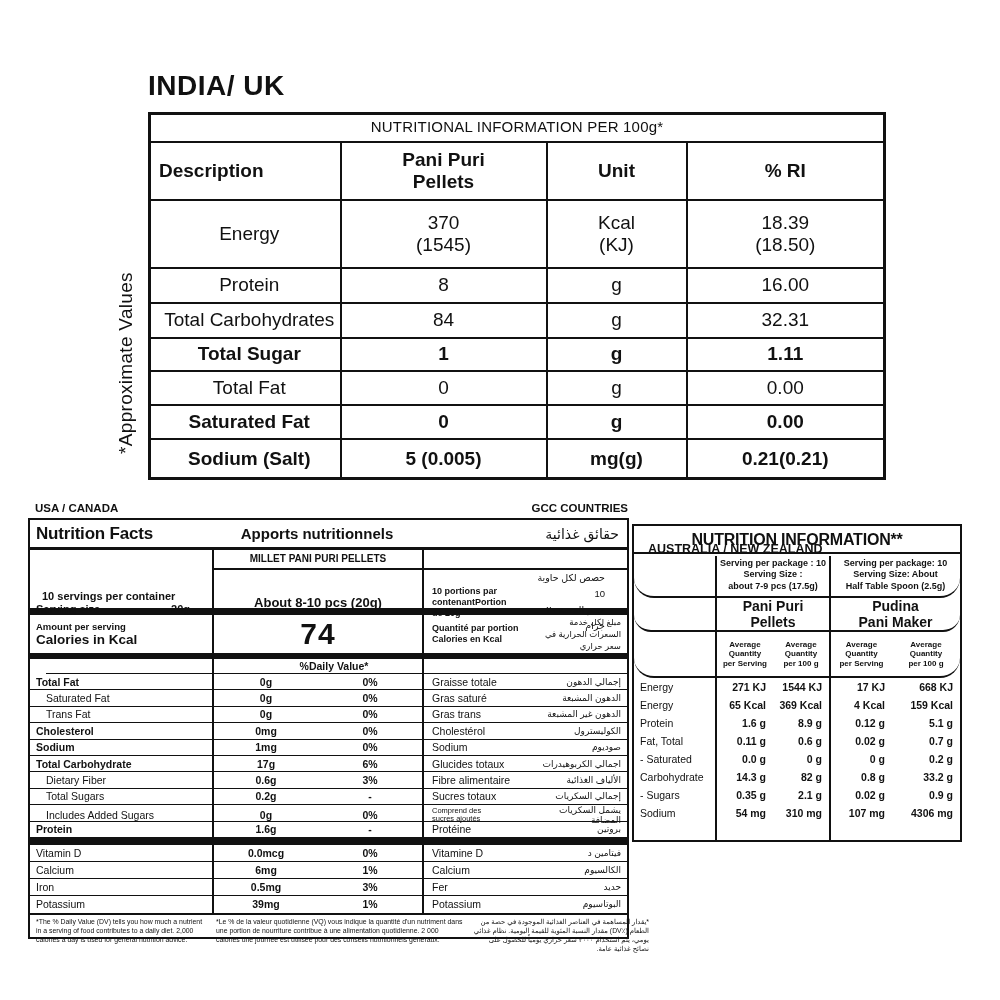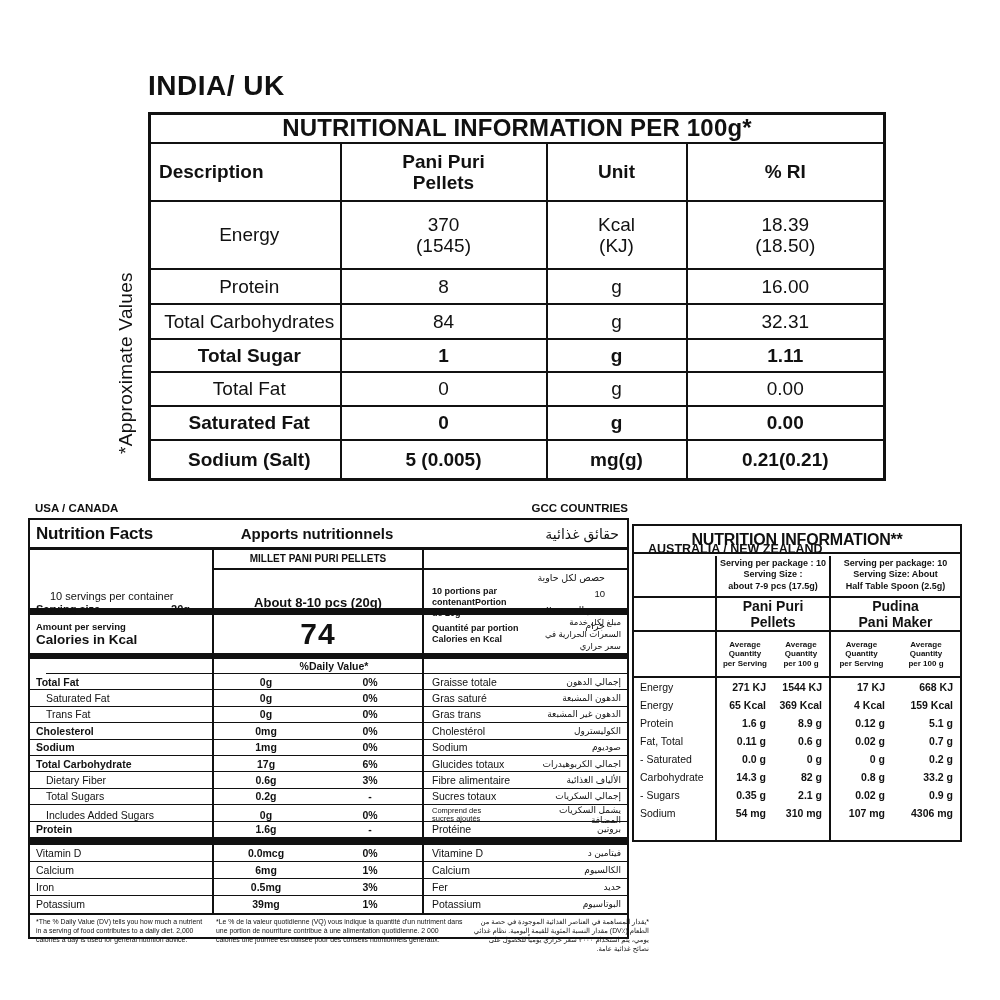--- a/index.html
+++ b/index.html
@@ -12,21 +12,21 @@
 
   
   .india-label { position:absolute; left:148px; top:70px; font-size:28px; font-weight:bold; letter-spacing:.5px; }
   .approx-note {
     position:absolute; left:8px; top:352px; width:236px; text-align:center;
     transform:rotate(-90deg); font-size:19px; letter-spacing:.3px;
   }
   table.india { position:absolute; left:148px; top:112px; width:735px; border-collapse:collapse; table-layout:fixed; }
   table.india td, table.india th { border:2px solid #111; text-align:center; vertical-align:middle; line-height:1.12; }
   table.india { border:3px solid #111; }
-  .t-title { height:28px; font-size:24px; font-weight:bold; letter-spacing:.2px; }
+  .t-title { height:28px; font-size:15px; font-weight:normal; letter-spacing:.2px; }
   .t-head th { height:58px; font-size:19px; font-weight:bold; }
   .t-head th.lft, td.lft { text-align:left; padding-left:8px; }
   tr.dr td { font-size:19px; font-weight:normal; }
   tr.dr.b td { font-weight:bold; }
   td.unit-sm { font-size:14px; }
   td.unit-md { font-size:15px; }
   tr.r-energy td { height:68px; }
   tr.r-35 td { height:35px; }
   tr.r-33 td { height:33px; }
   tr.r-34 td { height:34px; }
@@ -43,21 +43,21 @@
   .nf-t-fr { font-size:15px; font-weight:bold; text-align:center; }
   .nf-t-ar { font-size:14px; text-align:right; padding-right:8px; }
   .r7 { display:grid; grid-template-columns:182px 2px 104px 104px 2px 112px 91px; align-items:center; }
   .c0 { grid-column:1; } .cv { grid-column:3; } .cd { grid-column:4; }
   .cm2 { grid-column:3/5; } .cfr { grid-column:6; } .car { grid-column:7; }
   .cr2 { grid-column:6/8; }
   .millet-row { height:20px; }
   .millet-row .cm2, .millet-row .cr2 { border-bottom:2px solid #111; height:20px; }
   .millet-row .cm2 { font-size:10px; font-weight:bold; text-align:center; line-height:18px; }
   .serv-row { height:38px; }
-  .serv-en1 { font-size:11px; font-weight:normal; padding-left:20px; line-height:1.3; }
+  .serv-en1 { font-size:11px; font-weight:bold; padding-left:12px; line-height:1.3; }
   .serv-en2 { display:flex; justify-content:space-between; width:160px; padding-left:6px; font-size:11px; font-weight:bold; }
   .serv-mid { font-size:13px; font-weight:bold; text-align:center; }
   .serv-fr { font-size:9px; font-weight:bold; padding-left:8px; line-height:1.18; }
   .serv-ar { font-size:9.5px; text-align:right; padding-right:22px; line-height:1.7; }
   .bar { height:7px; background:#111; }
   .bar-sm { height:6px; background:#111; }
   .cal-row { height:38px; }
   .cal-en1 { font-size:9.5px; font-weight:bold; padding-left:6px; }
   .cal-en2 { font-size:13.5px; font-weight:bold; padding-left:6px; }
   .cal-val { font-size:30px; font-weight:bold; text-align:center; letter-spacing:1px; }
@@ -78,21 +78,21 @@
   .vit-row.last { border-bottom:none; }
   .fn-row { border-top:2px solid #111; display:grid; grid-template-columns:172px 248px 177px; font-size:6.9px; line-height:1.3; padding:3px 6px 0 6px; column-gap:8px; }
   .fn-ar { text-align:right; direction:rtl; }
 
   
   .az-label { position:absolute; left:648px; top:502px; font-size:12.5px; font-weight:bold;margin-top:40px; }
   .az-box { position:absolute; left:632px; top:524px; width:330px; height:318px; border:2px solid #111; }
   .az-vline { position:absolute; width:2px; background:#111; top:30px; height:284px; }
   .az-v1 { left:81px; } .az-v2 { left:195px; }
   .az-title { height:28px; line-height:28px; text-align:center; font-size:16px; font-weight:bold; border-bottom:2px solid #111; letter-spacing:-.2px; }
-  .azr { display:grid; grid-template-columns:81px 2px 112px 2px 129px; align-items:center; }
+  .azr { display:grid; grid-template-columns:81px 2px 112px 2px 129px; align-items:center;border-radius:20px; }
   .a0 { grid-column:1; } .ap1 { grid-column:3; } .ap2 { grid-column:5; }
   .az-serv { height:44px; border-bottom:2px solid #111; }
   .az-serv .ap1, .az-serv .ap2 { font-size:9px; font-weight:bold; text-align:center; line-height:1.25; }
   .az-prod { height:34px; border-bottom:2px solid #111; }
   .az-prod .ap1, .az-prod .ap2 { font-size:14px; font-weight:bold; text-align:center; line-height:1.15; }
   .az-avg { height:46px; border-bottom:2px solid #111; }
   .sub2 { display:grid; height:100%; align-items:center; }
   .ap1 .sub2 { grid-template-columns:56px 56px; }
   .ap2 .sub2 { grid-template-columns:61px 68px; }
   .az-avg .sub2 > div { font-size:8px; font-weight:bold; text-align:center; line-height:1.2; }

